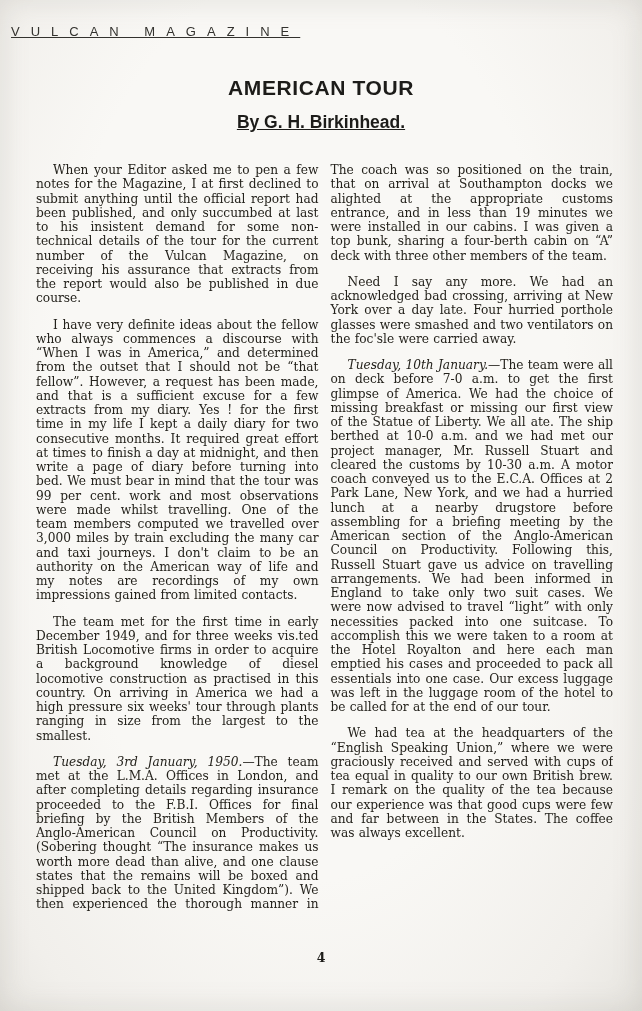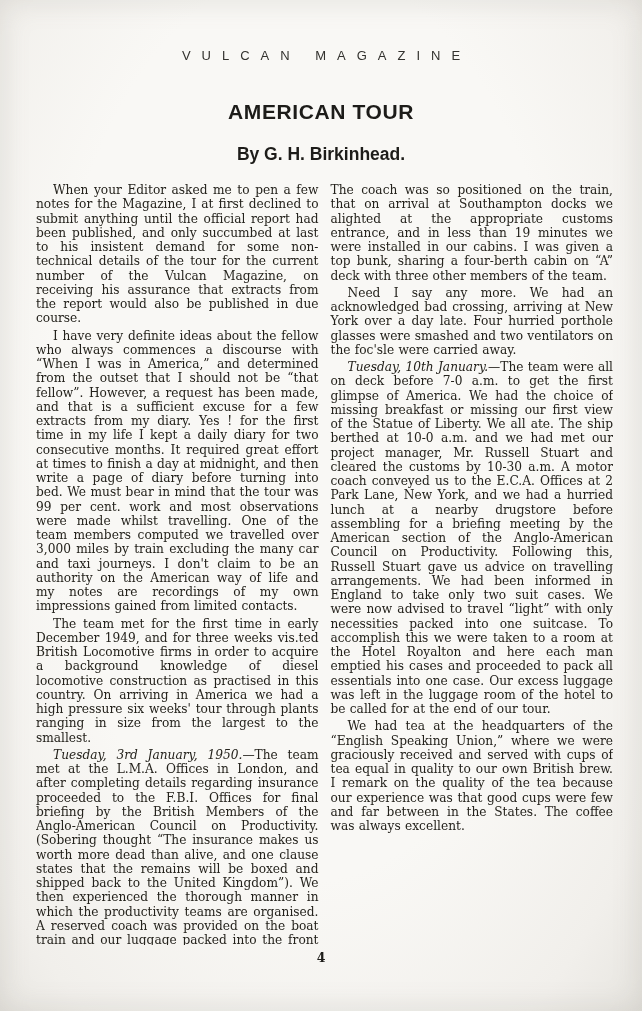--- a/index.html
+++ b/index.html
@@ -12,64 +12,66 @@
     width: 642px;
     height: 1011px;
     margin: 0 auto;
     background: radial-gradient(ellipse at 48% 42%, #f9f8f5 55%, #f1efeb 85%, #e7e5e0 100%);
     color: #222019;
     overflow: hidden;
     box-shadow: inset 0 0 30px rgba(120,115,105,0.18);
     font-family: "DejaVu Serif", "Liberation Serif", serif;
   }
   .running-head {
-    padding-top: 48px;
-    text-align: center;
+    padding-top: 24px;
+    text-align: left;
     font-family: "Liberation Sans", sans-serif;
     font-weight: 400;
     font-size: 13px;
     letter-spacing: 11px;
     color: #33322e;
     text-indent: 11px; 
+    text-decoration: underline;
   }
   .title-block {
     font-family: "Liberation Sans", sans-serif;
     font-weight: 700;
     text-align: center;
     color: #1d1c19;
   }
   .article-title {
     margin: 37px 0 0 0;
     font-size: 21px;
     letter-spacing: 0.6px;
   }
   .byline {
-    margin-top: 20px;
+    margin-top: 12px;
     font-size: 17.5px;
+    text-decoration: underline;
   }
   .subtitle {
     margin-top: 7px;
     font-size: 19px;
   }
   .columns {
     display: flex;
     gap: 12px;
     margin: 18px 29px 0 36px;
     height: 762px;
     overflow: hidden;
   }
   .col {
     width: 283px;
     font-size: 12.2px;
     line-height: 14.25px;
     text-align: justify;
     color: #24221c;
   }
   .col p {
-    margin: 0 0 3px 0;
+    margin: 12px 0 3px 0;
     text-indent: 17px;
     word-spacing: 0.4px;
   }
   .col p.no-indent { text-indent: 0; }
   .col em {
     font-style: italic;
   }
   .page-number {
     position: absolute;
     left: 0;

